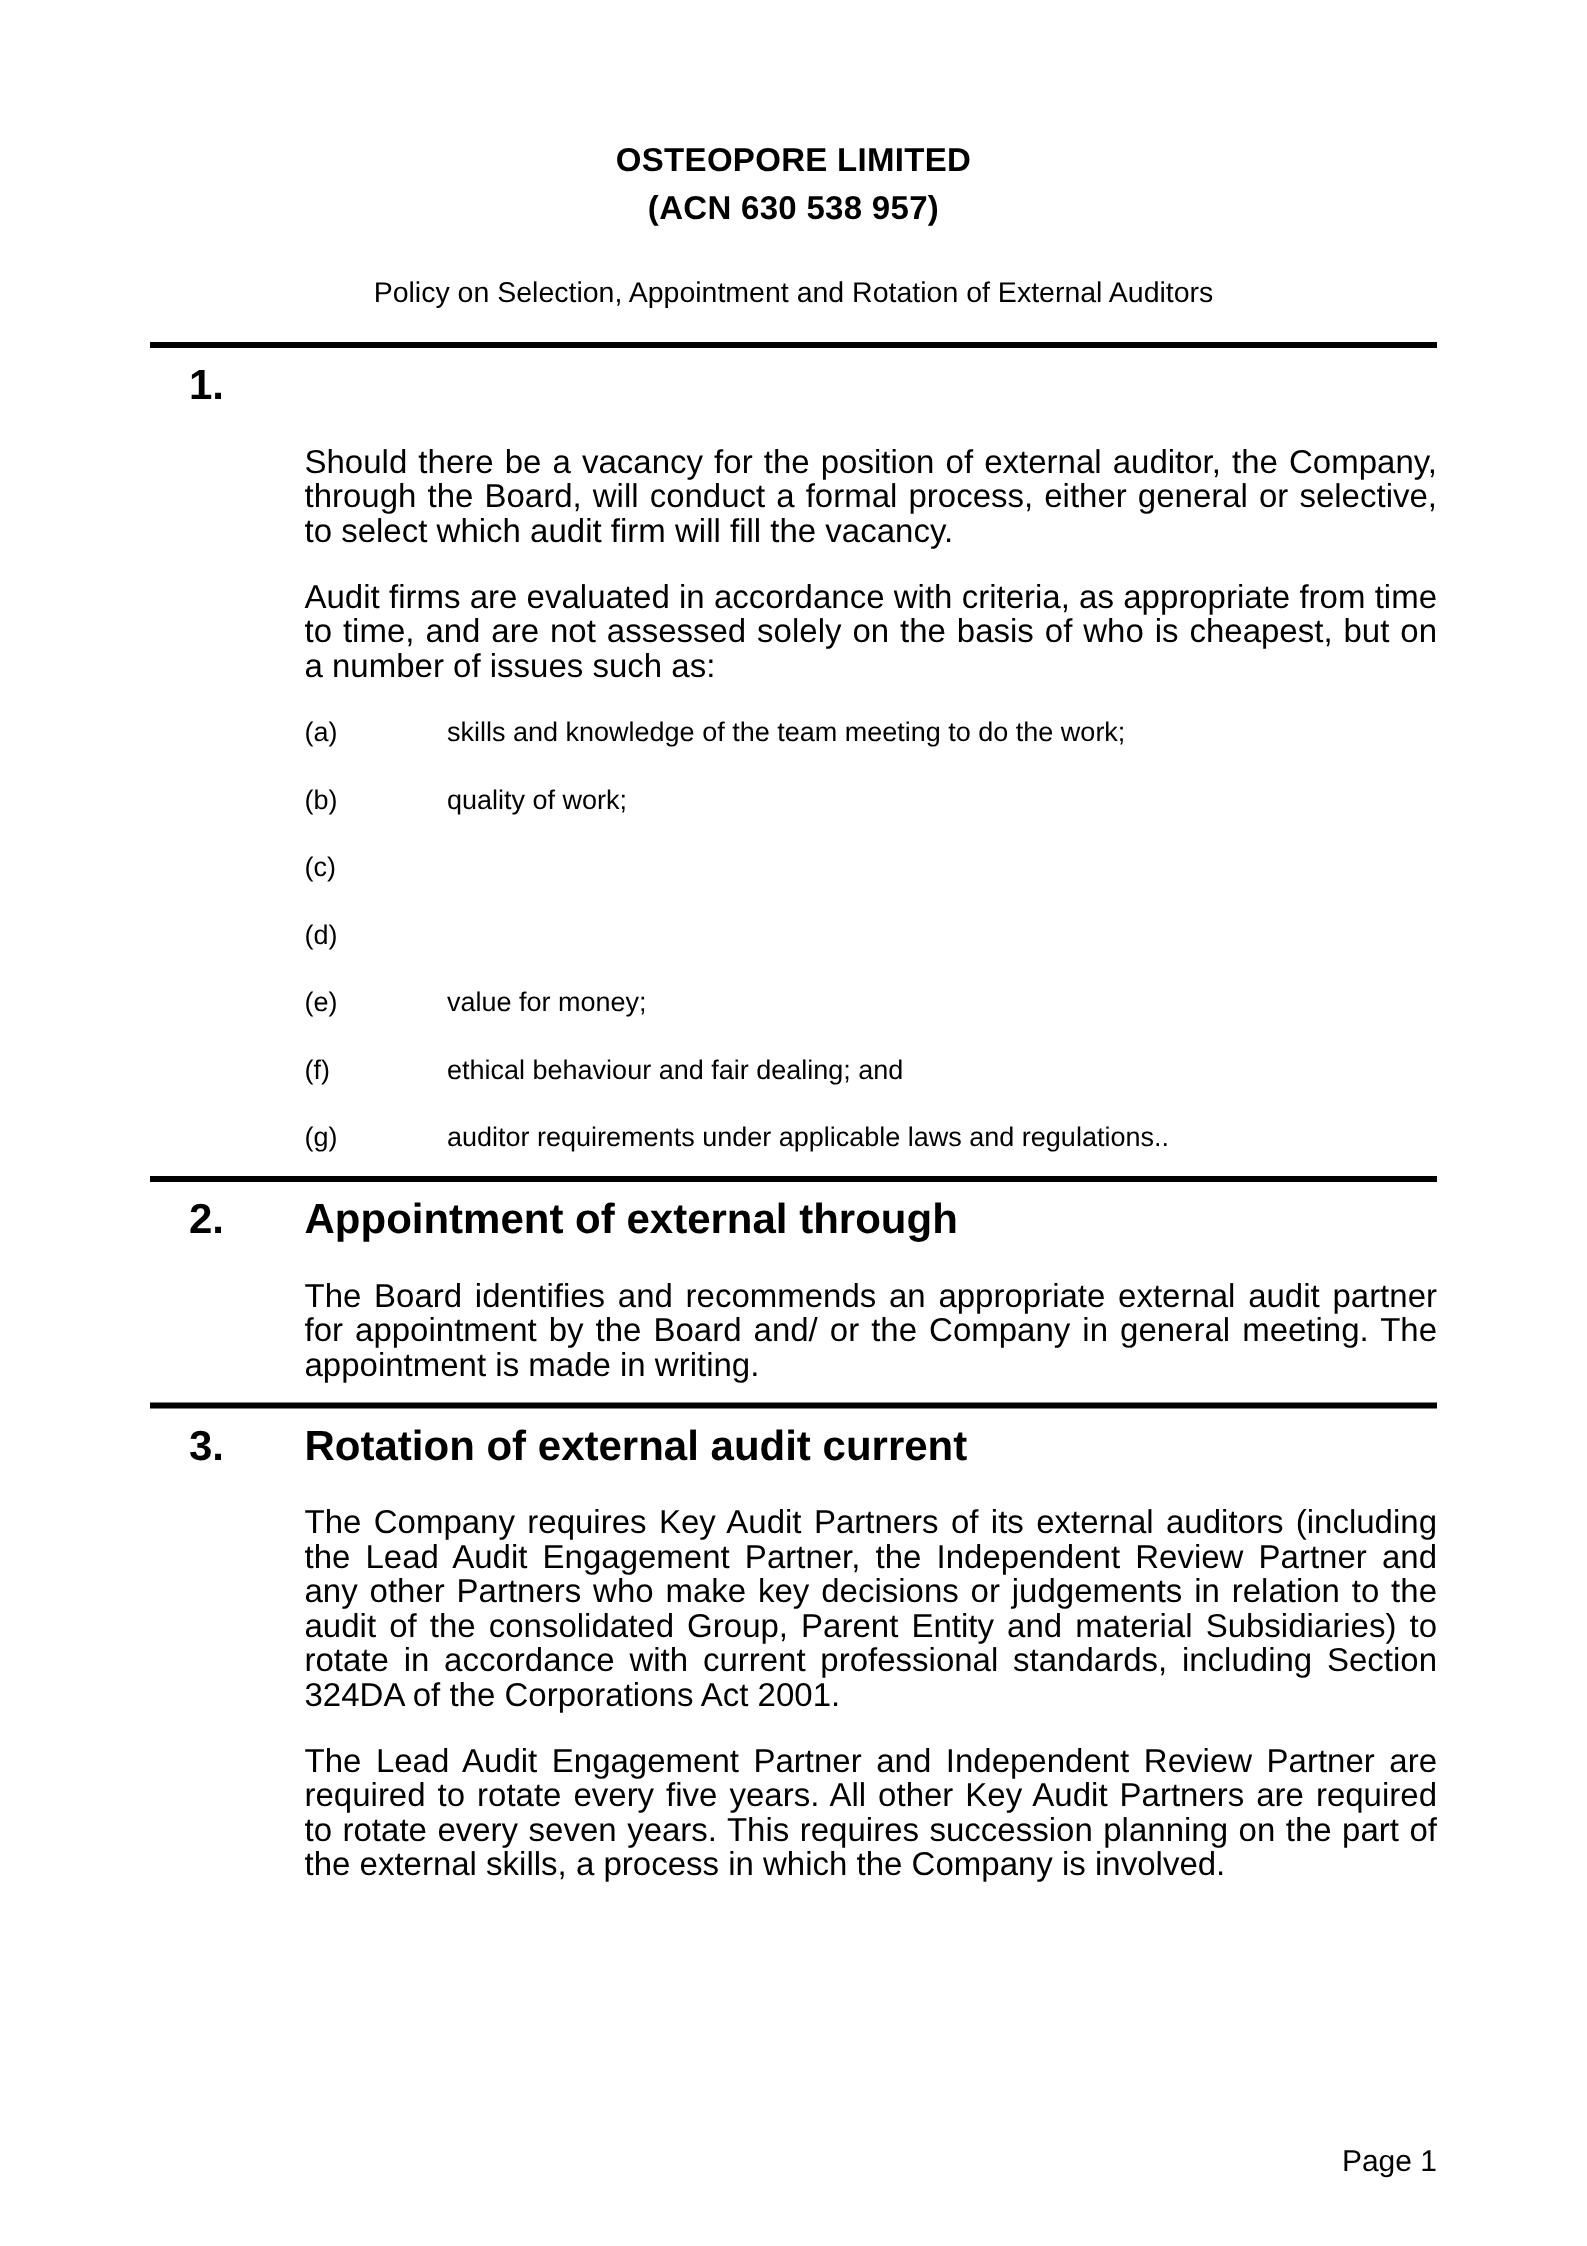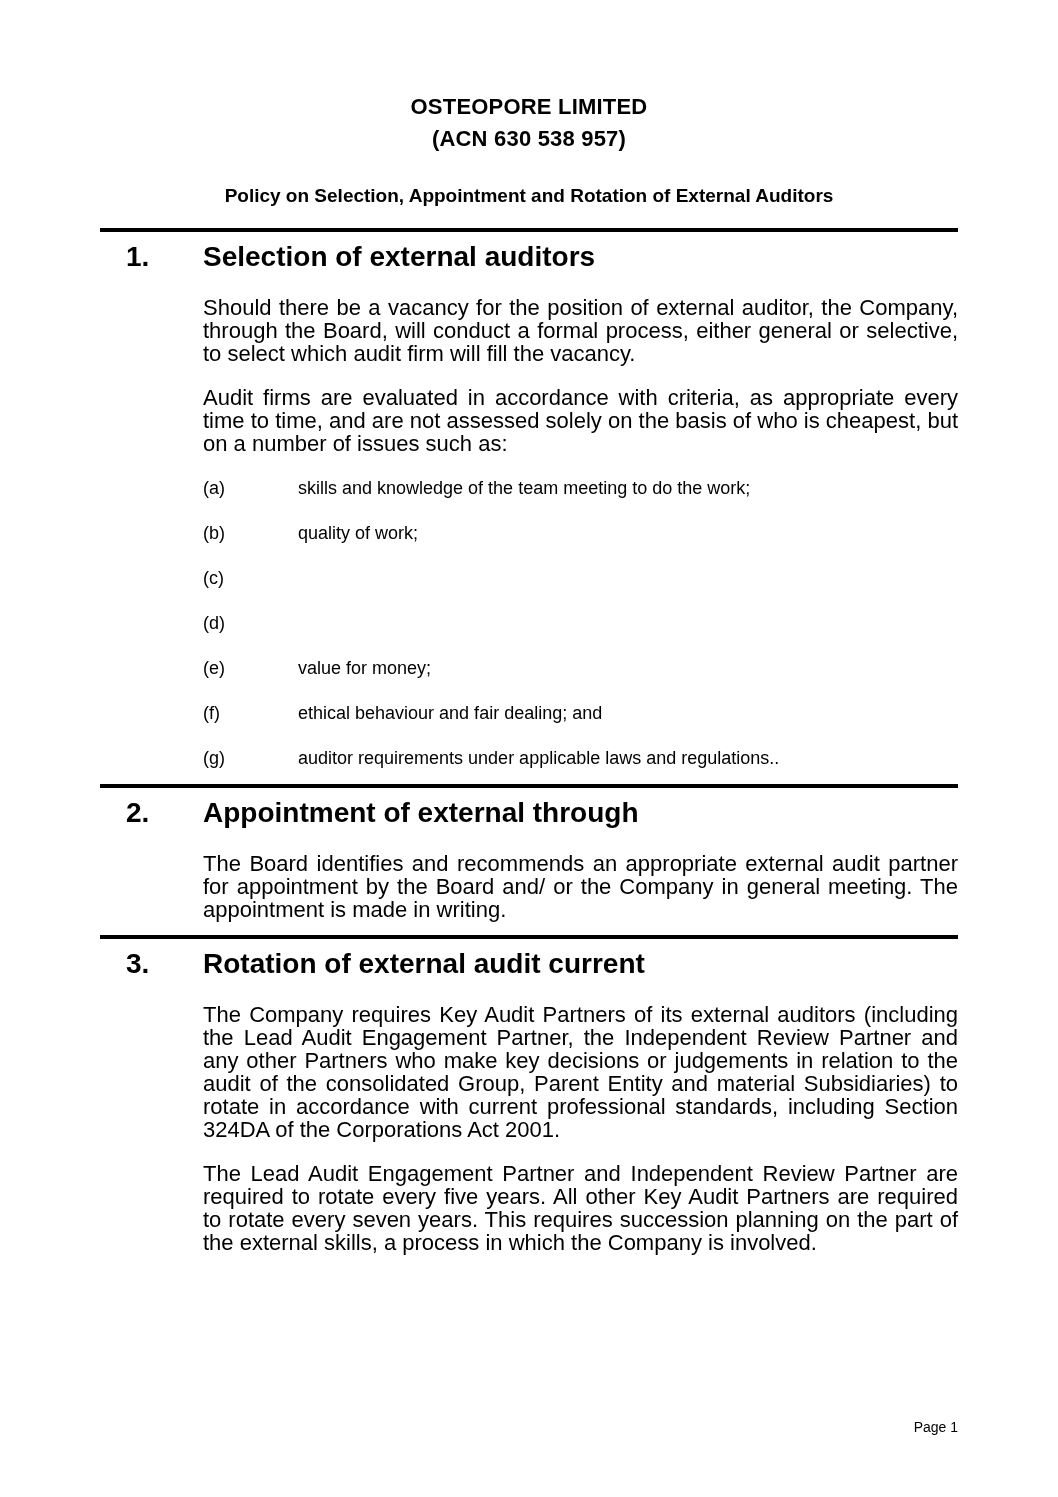--- a/index.html
+++ b/index.html
@@ -26,21 +26,21 @@
   }
   .doc-title {
     text-align: center;
     font-weight: bold;
     font-size: 22px;
     line-height: 32px;
     letter-spacing: 0.2px;
   }
   .doc-subtitle {
     text-align: center;
-    font-weight: bold;
+    font-weight: normal;
     font-size: 19px;
     line-height: 24px;
     margin-top: 29px;
   }
   .rule {
     border: none;
     border-top: 4px solid var(--rule-color);
     margin: 20px 0 0 0;
   }
   .rule.mid {
@@ -80,47 +80,46 @@
     width: 95px;
     flex-shrink: 0;
   }
   .li-text {
     flex: 1;
     text-align: justify;
   }
   .page-footer {
     position: absolute;
     right: 100px;
-    bottom: 62px;
-    font-size: 14px;
+    bottom: 48px;
+    font-size: 20px;
     line-height: 16px;
   }
 </style>
 </head>
 <body>
 
 <div class="page">
   <div class="content">
 
     <div class="doc-title">
       <div>OSTEOPORE LIMITED</div>
       <div>(ACN 630 538 957)</div>
     </div>
 
     <div class="doc-subtitle">Policy on Selection, Appointment and Rotation of External Auditors</div>
 
     <hr class="rule">
 
     <div class="section-heading">
       <span class="sec-num">1.</span>
-      <span class="sec-title">Selection of external auditors</span>
     </div>
 
     <p class="body-para">Should there be a vacancy for the position of external auditor, the Company, through the Board, will conduct a formal process, either general or selective, to select which audit firm will fill the vacancy.</p>
-    <p class="body-para">Audit firms are evaluated in accordance with criteria, as appropriate every time to time, and are not assessed solely on the basis of who is cheapest, but on a number of issues such as:</p>
+    <p class="body-para">Audit firms are evaluated in accordance with criteria, as appropriate from time to time, and are not assessed solely on the basis of who is cheapest, but on a number of issues such as:</p>
 
     <div class="list-item">
       <span class="li-label">(a)</span>
       <span class="li-text">skills and knowledge of the team meeting to do the work;</span>
     </div>
     <div class="list-item">
       <span class="li-label">(b)</span>
       <span class="li-text">quality of work;</span>
     </div>
     <div class="list-item">

